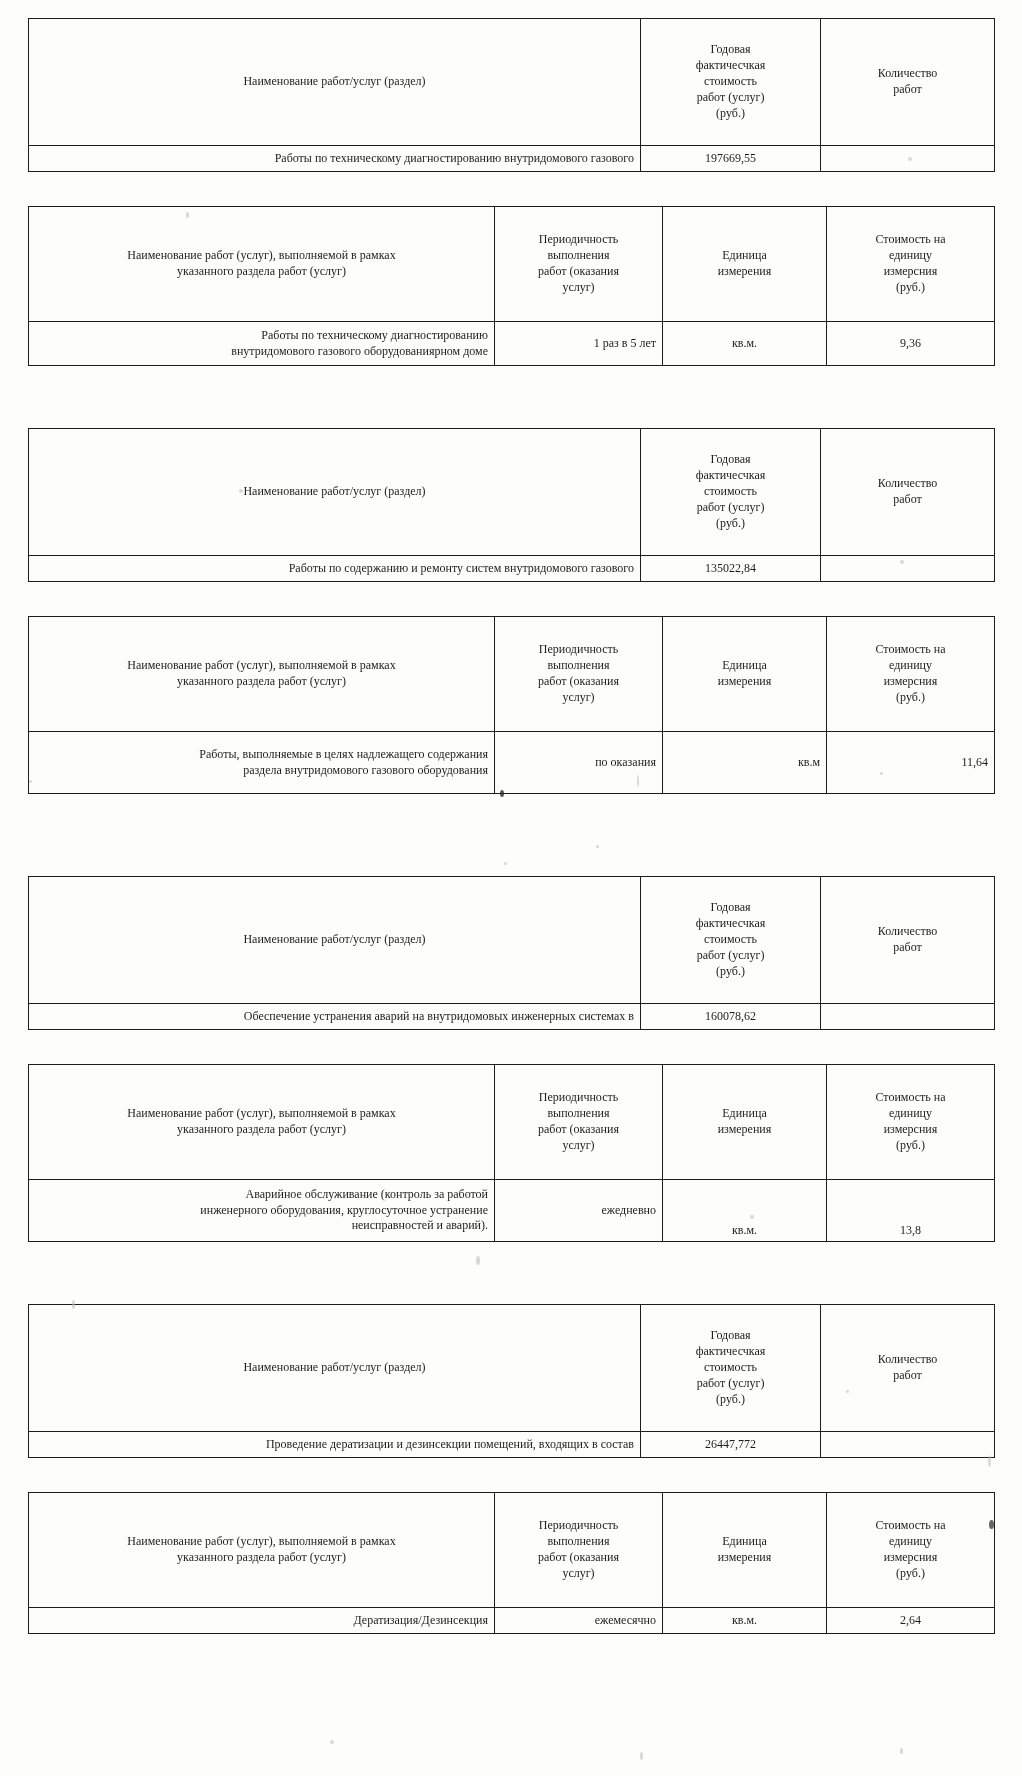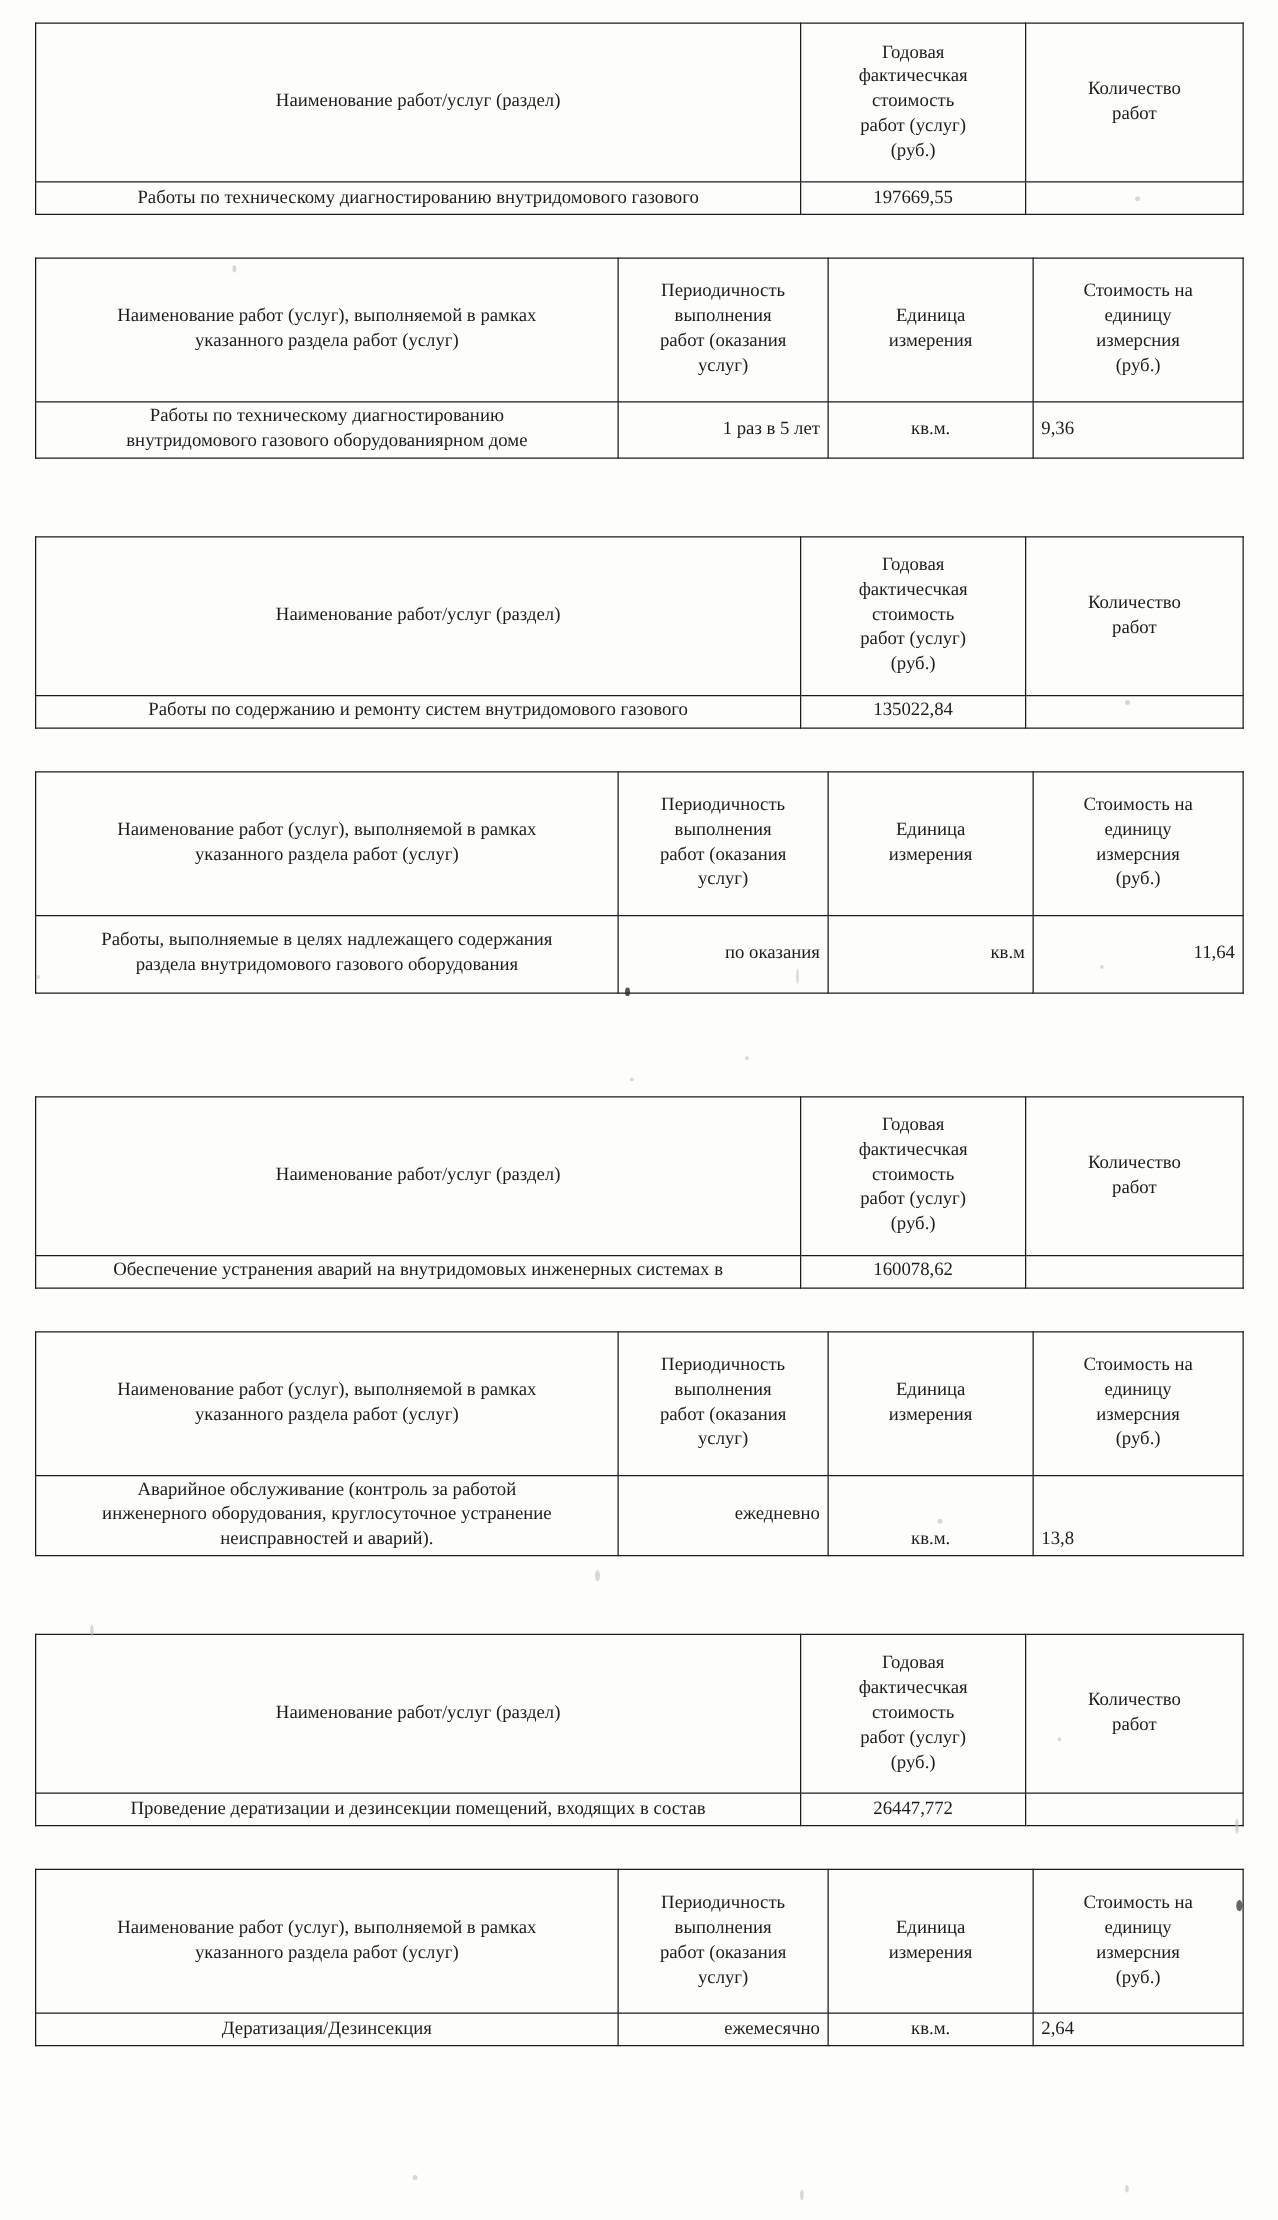--- a/index.html
+++ b/index.html
@@ -26,32 +26,32 @@
     border-collapse:collapse;
     width:966px;
     table-layout:fixed;
     margin:0;
     background:transparent;
   }
   table.tbl td{
     border:1.6px solid #1c1c1c;
     vertical-align:middle;
     padding:2px 6px;
-    font-size:15px;
+    font-size:12px;
     line-height:1.32;
     color:#1d1d1d;
   }
   .gap-sm{height:20px;}
   .gap-md{height:34px;}
   .gap-xl{height:62px;}
 
   .hdr{text-align:center;}
-  .rowtxt{text-align:center;font-size:15px;line-height:1.3;}
+  .rowtxt{text-align:right;font-size:15px;line-height:1.3;}
   .num{text-align:center;}
-  .numr{text-align:left;padding-right:10px;margin-left:48px;}
+  .numr{text-align:center;padding-right:10px;margin-left:48px;}
   .unit{text-align:center;padding-left:4px;}
   .ctr{text-align:right;}
   .blank{}
 
   
   col.c-name3{width:612px;}
   col.c-cost3{width:180px;}
   col.c-qty3{width:174px;}
 
   col.c-name4{width:466px;}

